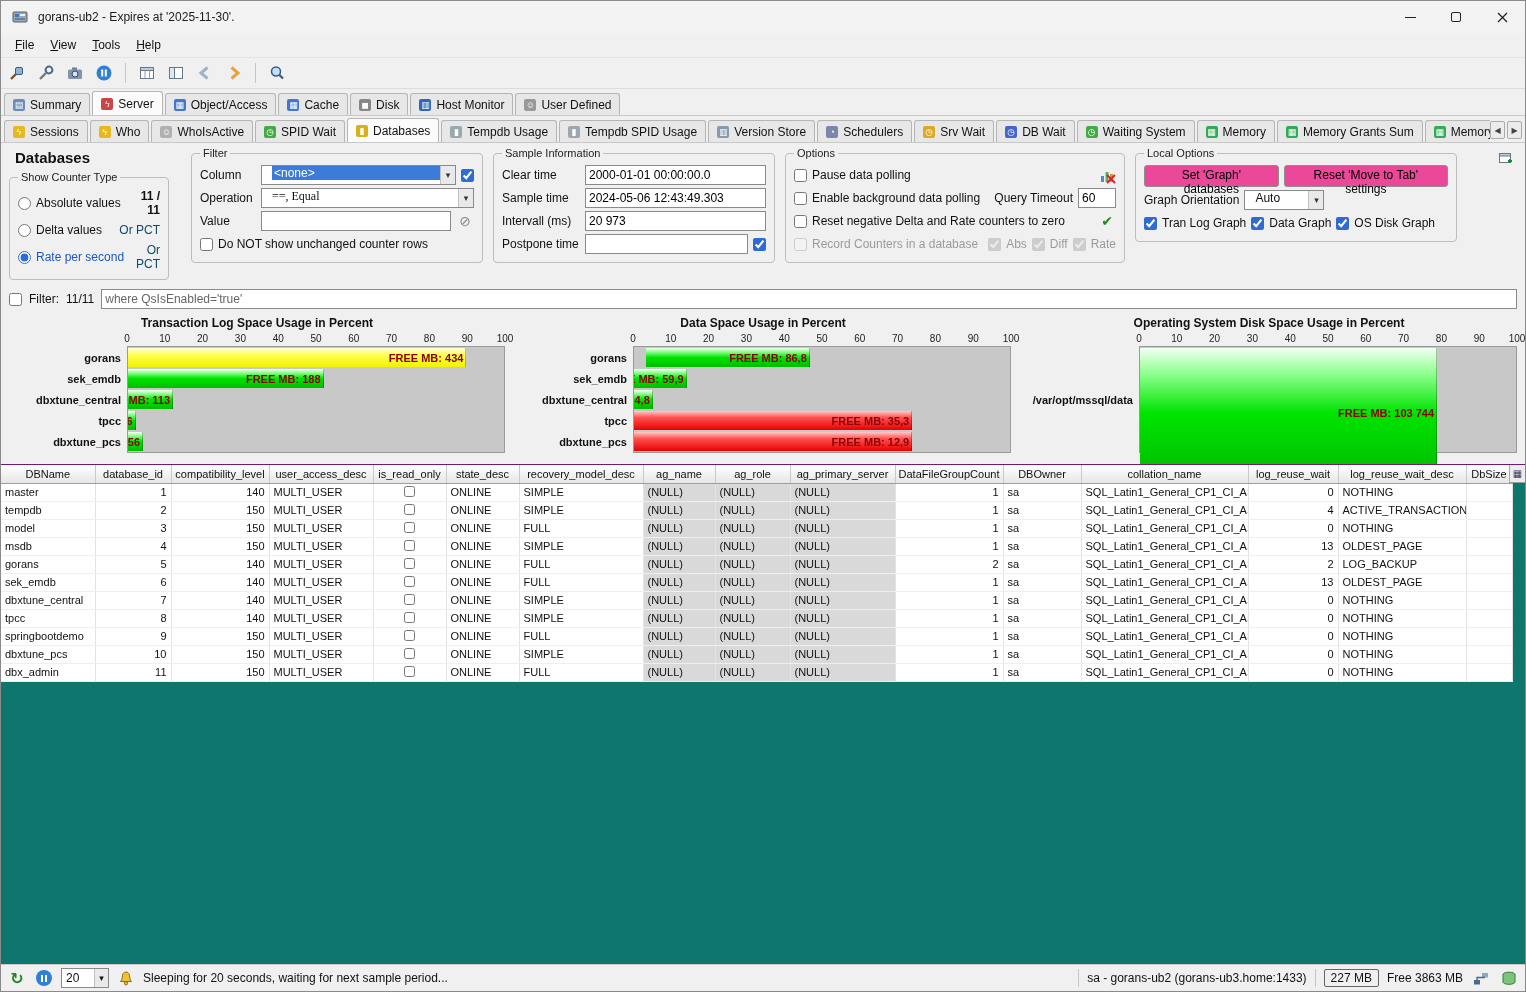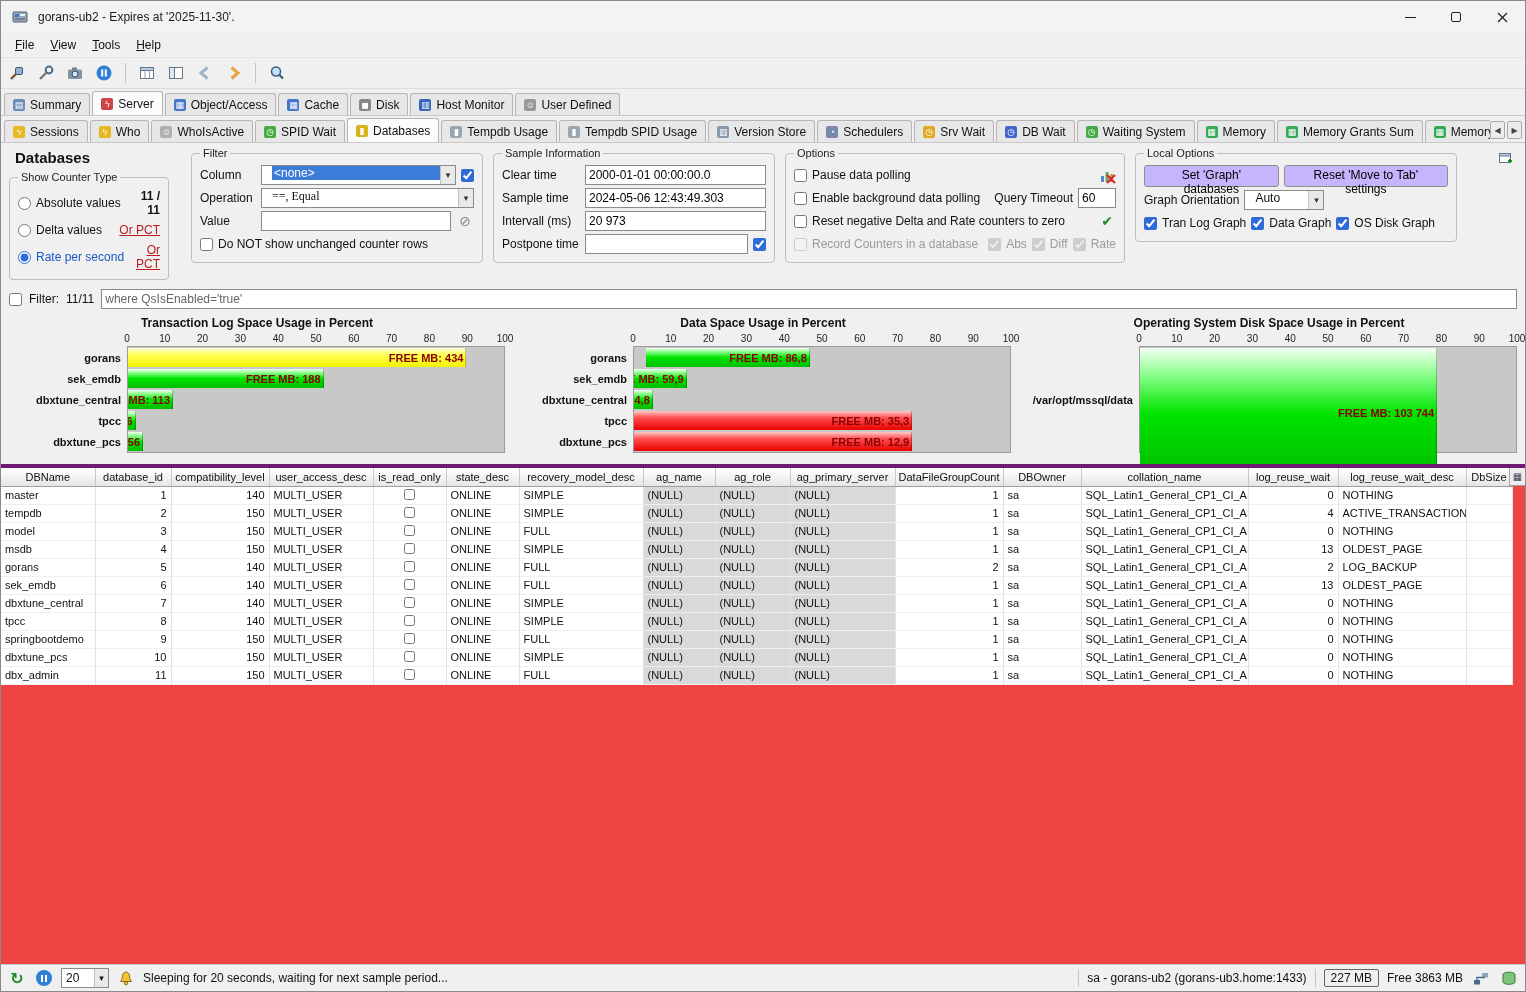--- a/index.html
+++ b/index.html
@@ -30,32 +30,32 @@
   .tab-scroll { margin-left: auto; display: inline-flex; gap: 2px; align-items: center; padding-bottom: 3px; }
   .tab-scroll .sbtn { width: 15px; height: 18px; border: 1px solid #aaa; background: #ececec; display: inline-flex; align-items: center; justify-content: center; font-size: 8px; color: #444; border-radius: 2px; }
 
   
   .panels { display: flex; gap: 10px; padding: 4px 8px 6px 8px; align-items: flex-start; position: relative; flex: 0 0 auto; }
   .db-title { font-size: 15px; font-weight: bold; margin: 2px 0 5px 6px; }
   fieldset.group { border: 1px solid #bdbdbd; border-radius: 4px; padding: 3px 8px 5px 8px; background: #f0f0f0; }
   fieldset.group legend { font-size: 11px; color: #222; padding: 0 3px; }
   .row { display: flex; align-items: center; gap: 5px; margin: 3px 0; min-height: 20px; }
   .lbl { font-size: 12px; }
-  .red { color: #b91c1c; text-decoration: underline; }
+  .red { color: #0c4a6e; }
   .blue { color: #1a56c4; }
   .gray { color: #9b9b9b; }
   .spacer { flex: 1; }
   input[type="checkbox"], input[type="radio"] { width: 13px; height: 13px; accent-color: #2e6bd6; margin: 0; flex: 0 0 auto; }
   .field, .combo { border: 1px solid #8a8a8a; background: #fff; height: 20px; font-size: 12px; font-family: inherit; }
   input.field { padding: 0 3px; }
   .combo { display: inline-flex; align-items: flex-start; padding-left: 10px; }
   .combo .cv { flex: 1; overflow: hidden; white-space: nowrap; }
   .combo .cv.hl { background: #3d7bd9; color: #fff; padding: 0 2px; }
   .combo .ca { width: 15px; align-self: stretch; display: flex; align-items: center; justify-content: center; font-size: 9px; color: #333; background: #e9e9e9; border-left: 1px solid #c0c0c0; }
-  button.btn { font-family: inherit; font-size: 12px; background: #c4b5fd; border: 1px solid #8f8f8f; border-radius: 3px; padding: 2px 10px; height: 22px; }
+  button.btn { font-family: inherit; font-size: 12px; background: #ec4899; border: 1px solid #8f8f8f; border-radius: 3px; padding: 2px 10px; height: 22px; }
   .mini-icon { width: 18px; height: 18px; display: inline-flex; align-items: center; justify-content: center; font-size: 14px; }
   .detach { position: absolute; right: 10px; top: 7px; }
 
   .grp-counter { width: 160px; }
   .grp-filter  { width: 292px; }
   .grp-sample  { width: 222px; }
   .grp-options { width: 340px; }
   .grp-local   { width: 322px; }
   .grp-sample .lbl { width: 78px; flex: 0 0 auto; }
   .grp-filter .lbl.w { width: 56px; flex: 0 0 auto; }
@@ -76,21 +76,21 @@
   .chart-axis .tick { position: absolute; transform: translateX(-50%); top: 1px; }
   .chart-plot { position: relative; height: 107px; background: #c8c8c8; border: 1px solid #9a9a9a; }
   .chart-row { position: relative; overflow: hidden; }
   .gbar { position: absolute; left: 0; top: 1px; bottom: 1px; border-right: 1px solid rgba(0,0,0,.25); }
   .gbar.green  { background: linear-gradient(180deg,#f2fff2 0%,#8dff8d 20%,#00e400 50%,#00bd00 100%); }
   .gbar.yellow { background: linear-gradient(180deg,#ffffdc 0%,#ffff55 35%,#f2f200 100%); }
   .gbar.red    { background: linear-gradient(180deg,#ffc9c9 0%,#ff5050 35%,#e80000 100%); }
   .gbar-label { position: absolute; top: 0; bottom: 0; display: flex; align-items: center; padding-right: 3px; color: #8b0000; font-weight: bold; font-size: 11px; white-space: nowrap; transform: translateX(-100%); }
 
   
-  .table-wrap { flex: 1; min-height: 0; background: #ef4444; border-top: 4px solid #701a75; position: relative; overflow: hidden; }
+  .table-wrap { flex: 1; min-height: 0; background: #0f766e; border-top: 1px solid #701a75; position: relative; overflow: hidden; }
   table.grid { border-collapse: collapse; table-layout: fixed; width: 1511px; font-size: 11px; }
   table.grid th { background: linear-gradient(#ffffff,#e6e6e6); border-right: 1px solid #c9c9c9; border-bottom: 1px solid #9f9f9f; font-weight: normal; height: 18px; padding: 0 3px; text-align: center; overflow: hidden; white-space: nowrap; }
   table.grid td { border-right: 1px solid #e3e3e3; border-bottom: 1px solid #efefef; height: 18px; padding: 0 4px; white-space: nowrap; overflow: hidden; background: #fff; }
   table.grid td.null { background: #d9d9d9; }
   table.grid td.num { text-align: right; }
   table.grid td.ctr { text-align: center; }
   table.grid td input[type="checkbox"] { width: 11px; height: 11px; }
   .corner-btn { position: absolute; top: 0; right: 0; width: 16px; height: 18px; background: #ececec; border-left: 1px solid #aaa; border-bottom: 1px solid #9f9f9f; display: flex; align-items: center; justify-content: center; font-size: 10px; color: #335; }
 
   

